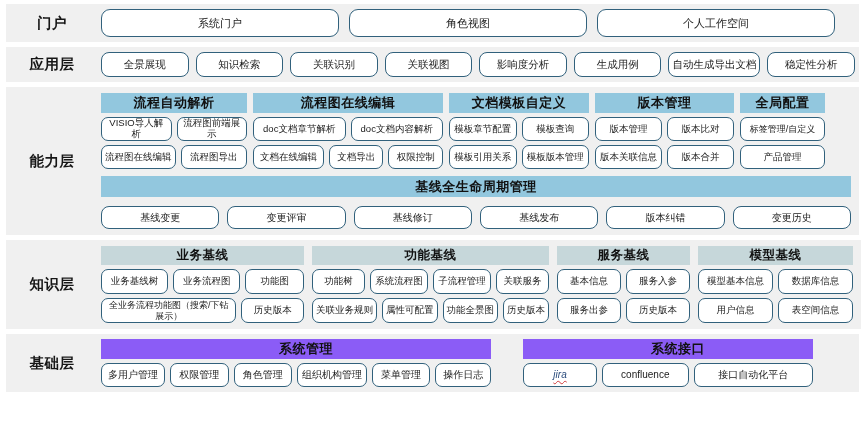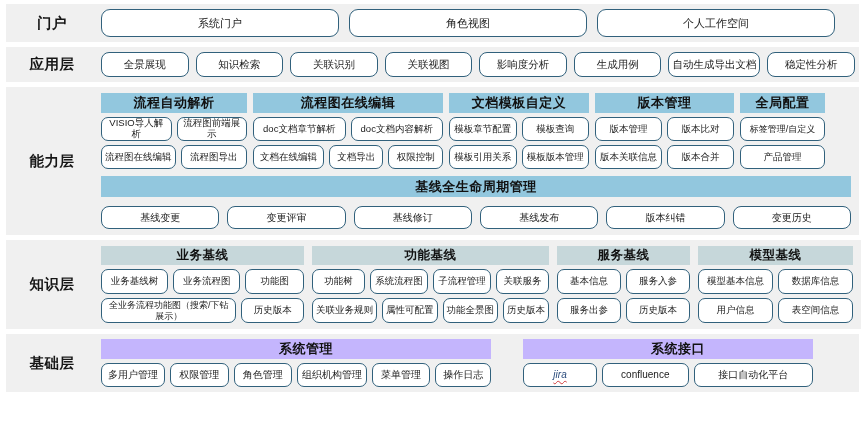--- a/index.html
+++ b/index.html
@@ -140,21 +140,21 @@
   .base-row{height:62px;}
   .base-row .band-body{padding:5px 8px 5px 3px;}
   .base-groups{display:flex;gap:32px;align-items:flex-start;}
   .base-group{display:flex;flex-direction:column;gap:4px;}
   .b-sys{flex:0 0 390px;}
   .b-api{flex:0 0 290px;}
   .base-head{
     height:20px;
     display:flex;align-items:center;justify-content:center;
     font-size:13px;font-weight:bold;color:#111;
-    background:#c4b5fd;letter-spacing:.5px;padding-left:20px;
+    background:#8b5cf6;letter-spacing:.5px;padding-left:20px;
   }
   .base-row .pill{height:24px;font-size:10px;}
   .jira{
     font-style:italic;
     color:#2a4b7c;
     text-decoration:underline;
     text-decoration-color:#d03a3a;
     text-decoration-style:wavy;
     text-underline-offset:2px;
   }

